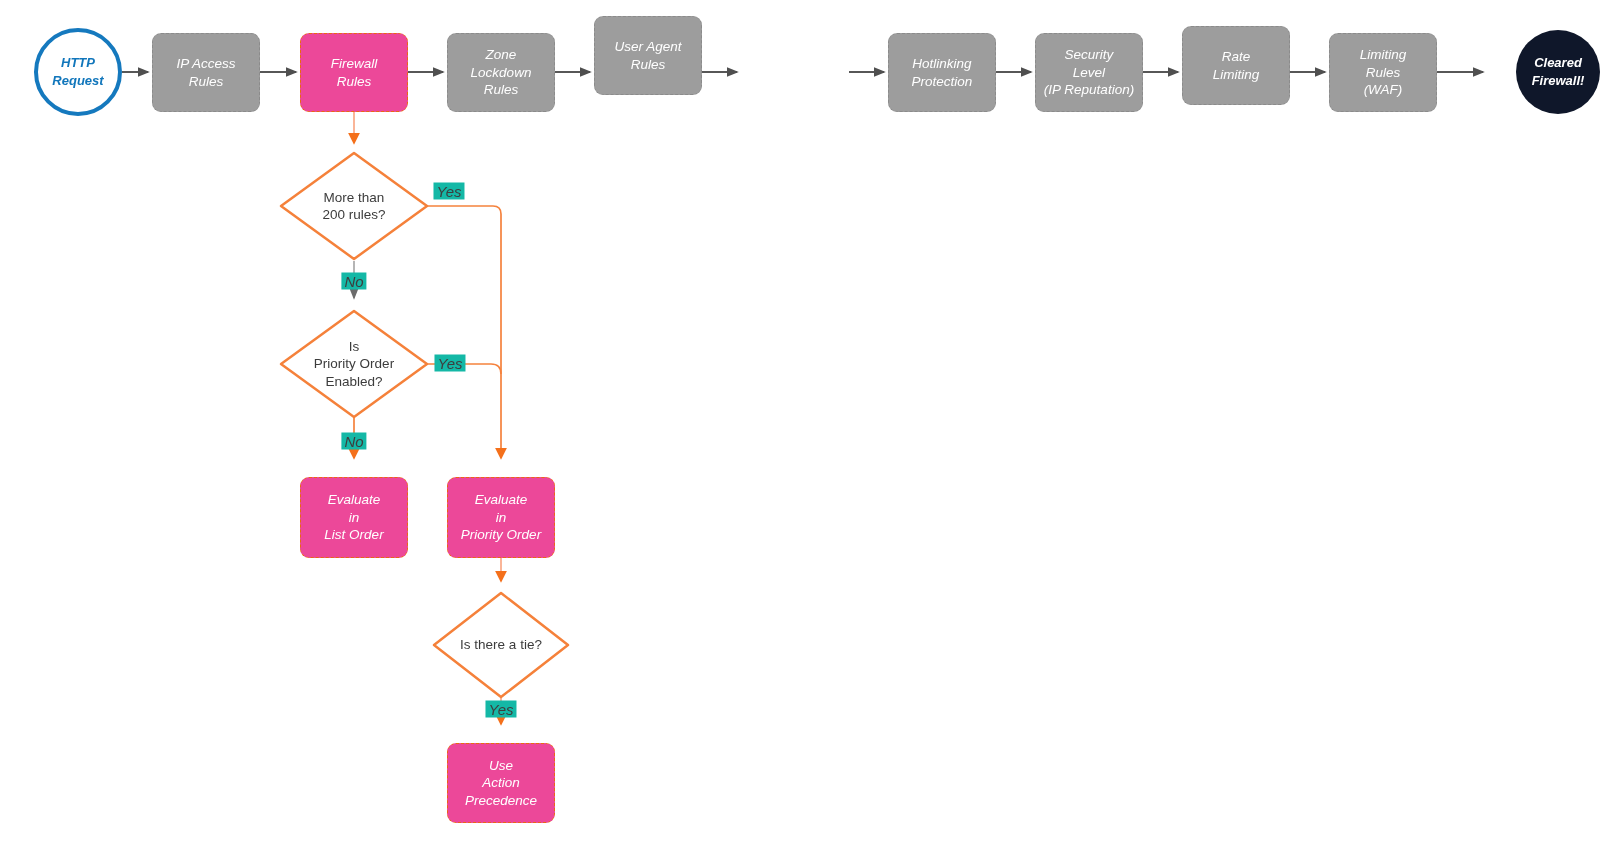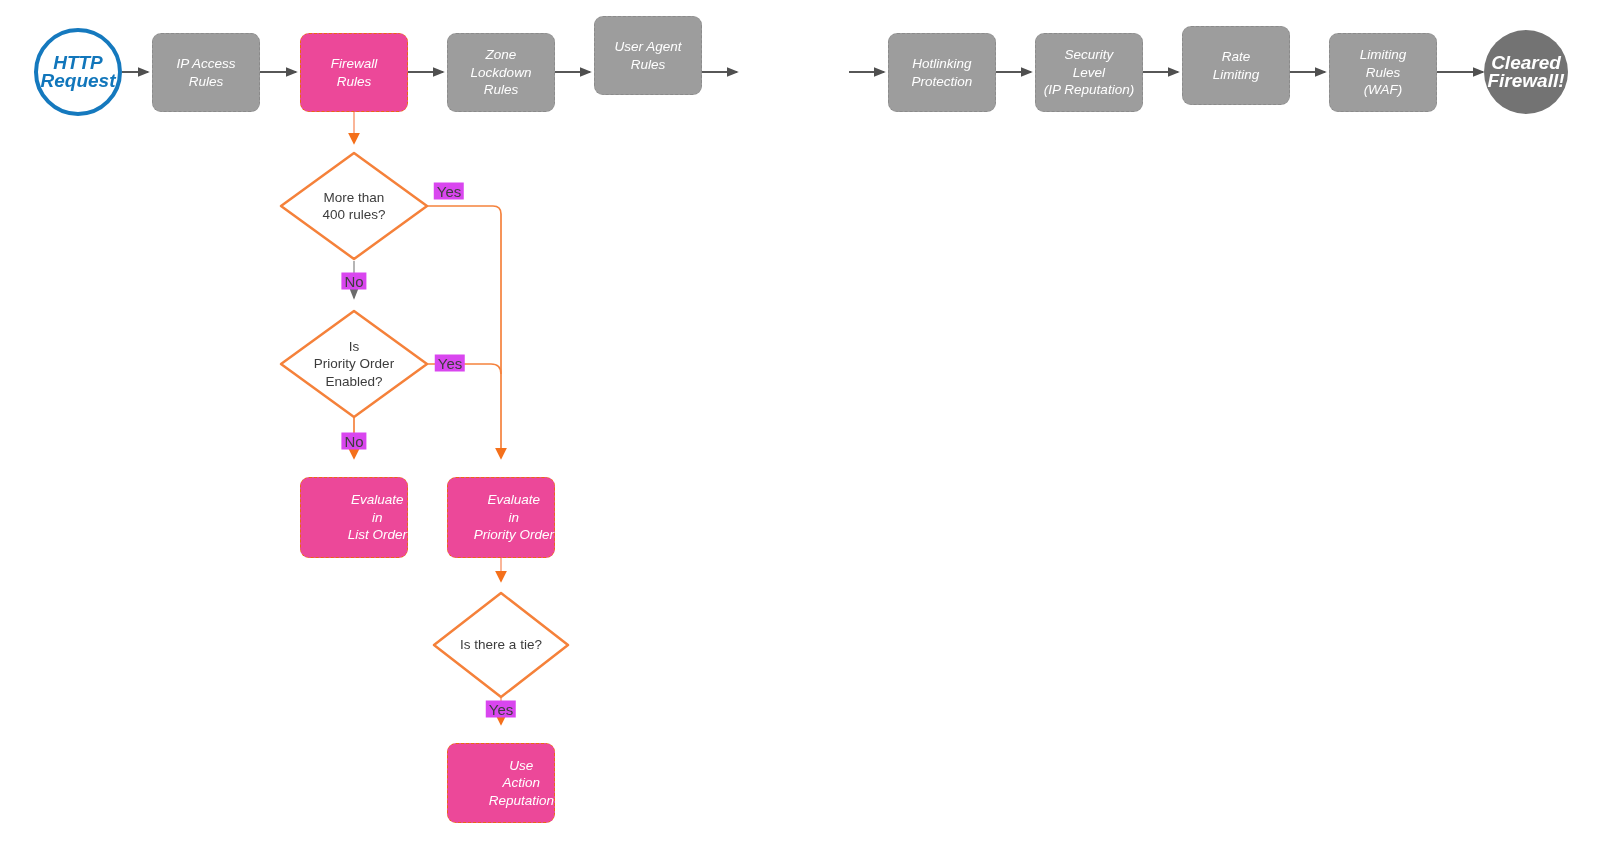--- a/index.html
+++ b/index.html
@@ -12,32 +12,32 @@
     position:absolute;display:flex;align-items:center;justify-content:center;
     text-align:center;box-sizing:border-box;
   }
   .node span{white-space:pre-line;}
   .box{
     width:108px;height:79px;border-radius:9px;
     font-style:italic;font-size:13.5px;line-height:17.5px;color:#ffffff;
   }
   .gray{background:#9d9d9d;border:1px dashed #8b8b8b;}
   .orange{background:#ec4899;border:1px dashed #ea6a10;}
-  .circle{border-radius:50%;font-weight:bold;font-style:italic;font-size:19px;line-height:18.5px;}
+  .circle{border-radius:50%;font-weight:bold;font-style:italic;font-size:13px;line-height:18.5px;}
   .start{left:34px;top:28px;width:88px;height:88px;background:#ffffff;border:4px solid #1579be;color:#1176bb;}
-  .end{left:1484px;top:30px;width:84px;height:84px;background:#737373;color:#ffffff;}
-  .action{height:81px;justify-content:flex-end;}
+  .end{left:1516px;top:30px;width:84px;height:84px;background:#0f172a;color:#ffffff;}
+  .action{height:81px;}
   .diamond-label{
     position:absolute;display:flex;align-items:center;justify-content:center;
     text-align:center;font-size:13.5px;line-height:17.5px;color:#3c3c3c;
   }
   .diamond-label span{white-space:pre-line;}
   .edge-label{
     position:absolute;transform:translate(-50%,-50%);
-    font-size:15px;color:#3d3d3d;background:#d946ef;padding:0 3px;
+    font-style:italic;font-size:15px;color:#3d3d3d;background:#14b8a6;padding:0 3px;
   }
 </style>
 </head>
 <body>
 
 <div class="canvas">
 
   <svg class="wires" width="1600" height="858" viewBox="0 0 1600 858">
     <defs>
       <marker id="arrDark" viewBox="0 0 10 8" refX="8.5" refY="4" markerWidth="12" markerHeight="10" markerUnits="userSpaceOnUse" orient="auto">
@@ -119,21 +119,21 @@
 Limiting</span>
     </div>
   <div class="node box gray" style="left:1329px;top:33px">
     <span>Limiting
 Rules
 (WAF)</span>
     </div>
 
   <div class="diamond-label" style="left:284px;top:168px;width:140px;height:76px">
     <span>More than
-400 rules?</span>
+200 rules?</span>
     </div>
   <div class="diamond-label" style="left:284px;top:326px;width:140px;height:76px">
     <span>Is
 Priority Order
 Enabled?</span>
     </div>
   <div class="diamond-label" style="left:434px;top:617px;width:134px;height:56px">
     <span>Is there a tie?</span>
     </div>
 
@@ -143,21 +143,21 @@
 List Order</span>
     </div>
   <div class="node box orange action" style="left:447px;top:477px">
     <span>Evaluate
 in
 Priority Order</span>
     </div>
   <div class="node box orange action" style="left:447px;top:743px;height:80px">
     <span>Use
 Action
-Reputation</span>
+Precedence</span>
     </div>
 
   <div class="edge-label" style="left:449px;top:191px">Yes</div>
   <div class="edge-label" style="left:354px;top:281px">No</div>
   <div class="edge-label" style="left:450px;top:363px">Yes</div>
   <div class="edge-label" style="left:354px;top:441px">No</div>
   <div class="edge-label" style="left:501px;top:709px">Yes</div>
 
 </div>
 

